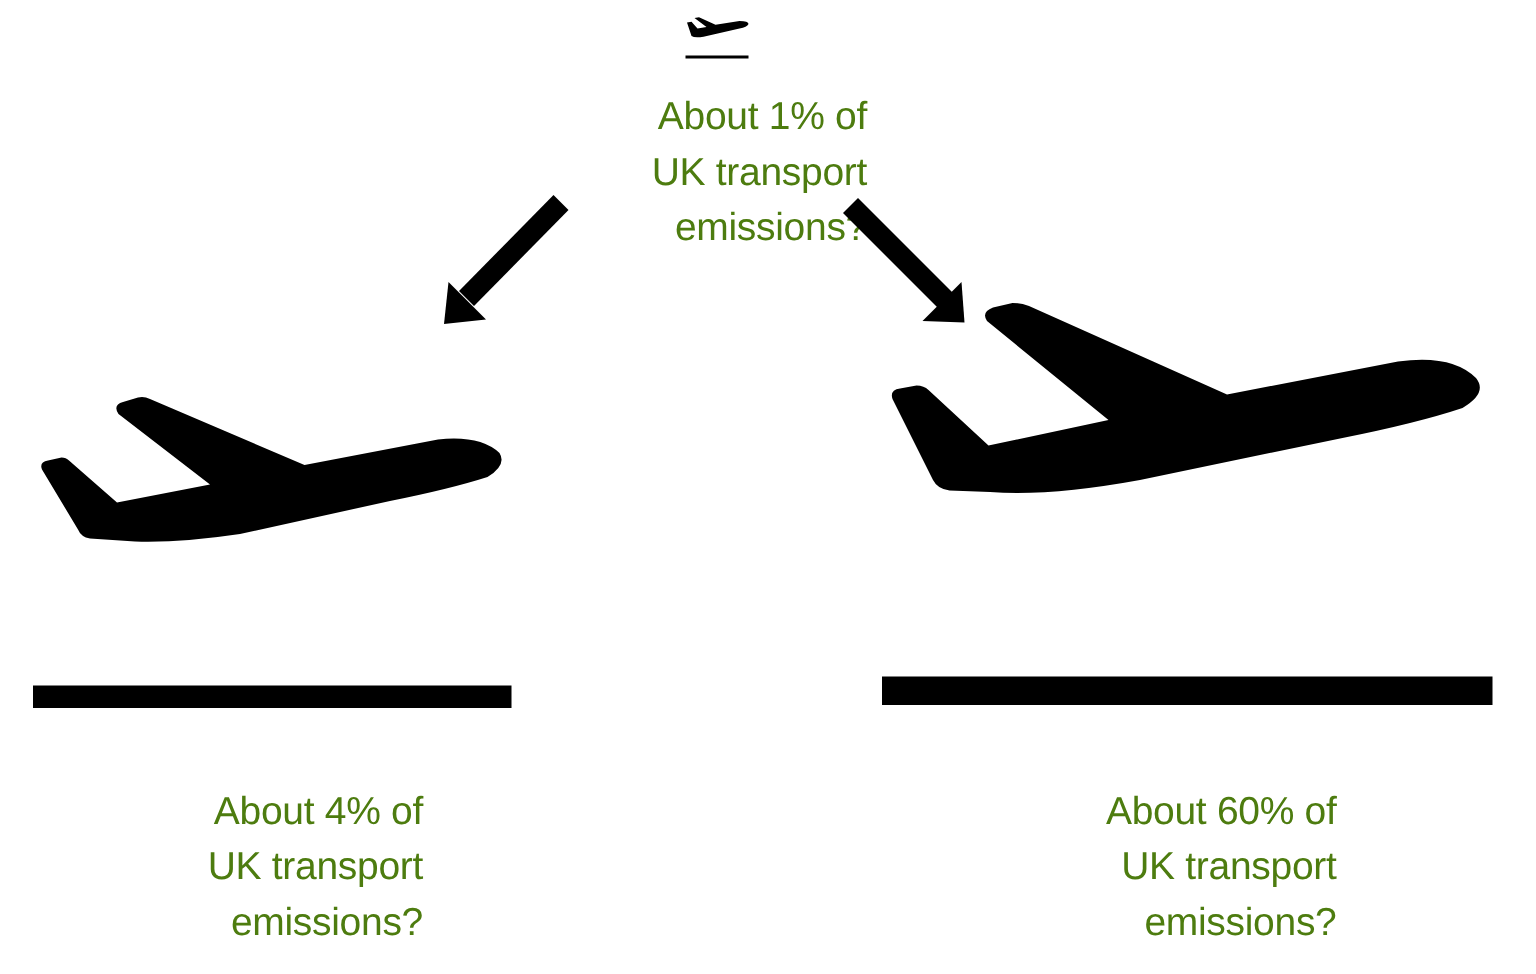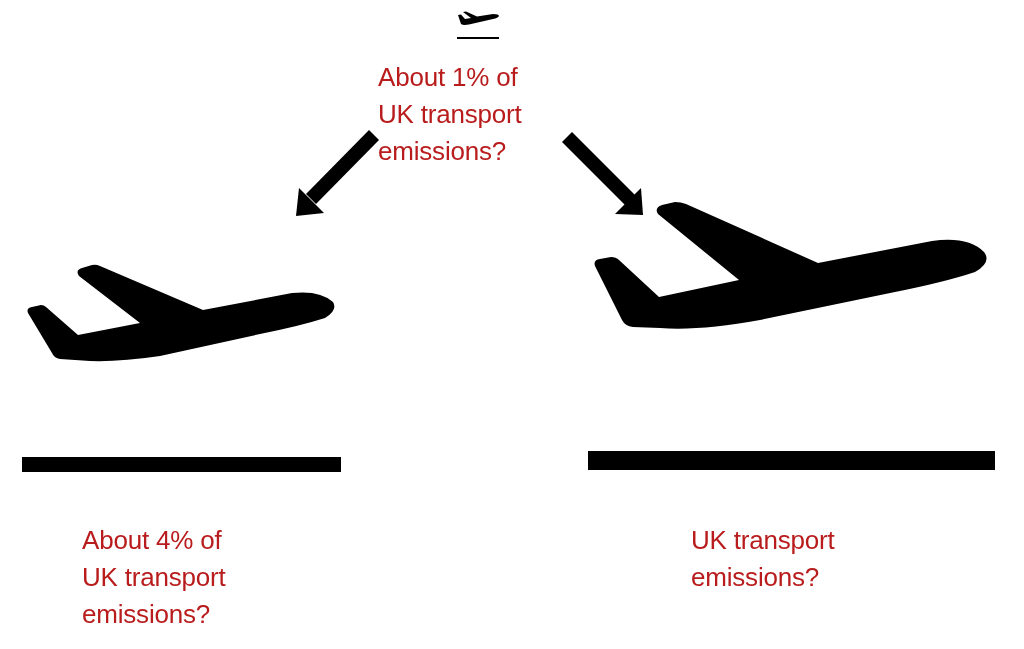--- a/index.html
+++ b/index.html
@@ -15,24 +15,24 @@
       font-family: "Liberation Sans", "DejaVu Sans", sans-serif;
       color: #111111;
     }
     .canvas {
       position: absolute;
       left: 0; top: 0;
       width: 1024px; height: 649px;
     }
     .label {
       position: absolute;
-      text-align: left;
+      text-align: right;
       font-size: 26px;
       line-height: 37px;
-      color: #b91c1c;
+      color: #4d7c0f;
       letter-spacing: -0.2px;
     }
     .label span { display: block; white-space: nowrap; }
     #label-top   { left: 378px; top: 59px;  width: 200px; }
     #label-left  { left: 82px;  top: 522px; width: 200px; }
     #label-right { left: 691px; top: 522px; width: 200px; }
     .bar {
       position: absolute;
       background: #000000;
     }
@@ -122,17 +122,18 @@
   <div class="bar" id="bar-left"></div>
   <div class="bar" id="bar-right"></div>
 
   <div class="label" id="label-left">
     <span>About 4% of</span>
     <span>UK transport</span>
     <span>emissions?</span>
   </div>
 
   <div class="label" id="label-right">
+    <span>About 60% of</span>
     <span>UK transport</span>
     <span>emissions?</span>
   </div>
 
 </div>
 
 </body></html>

